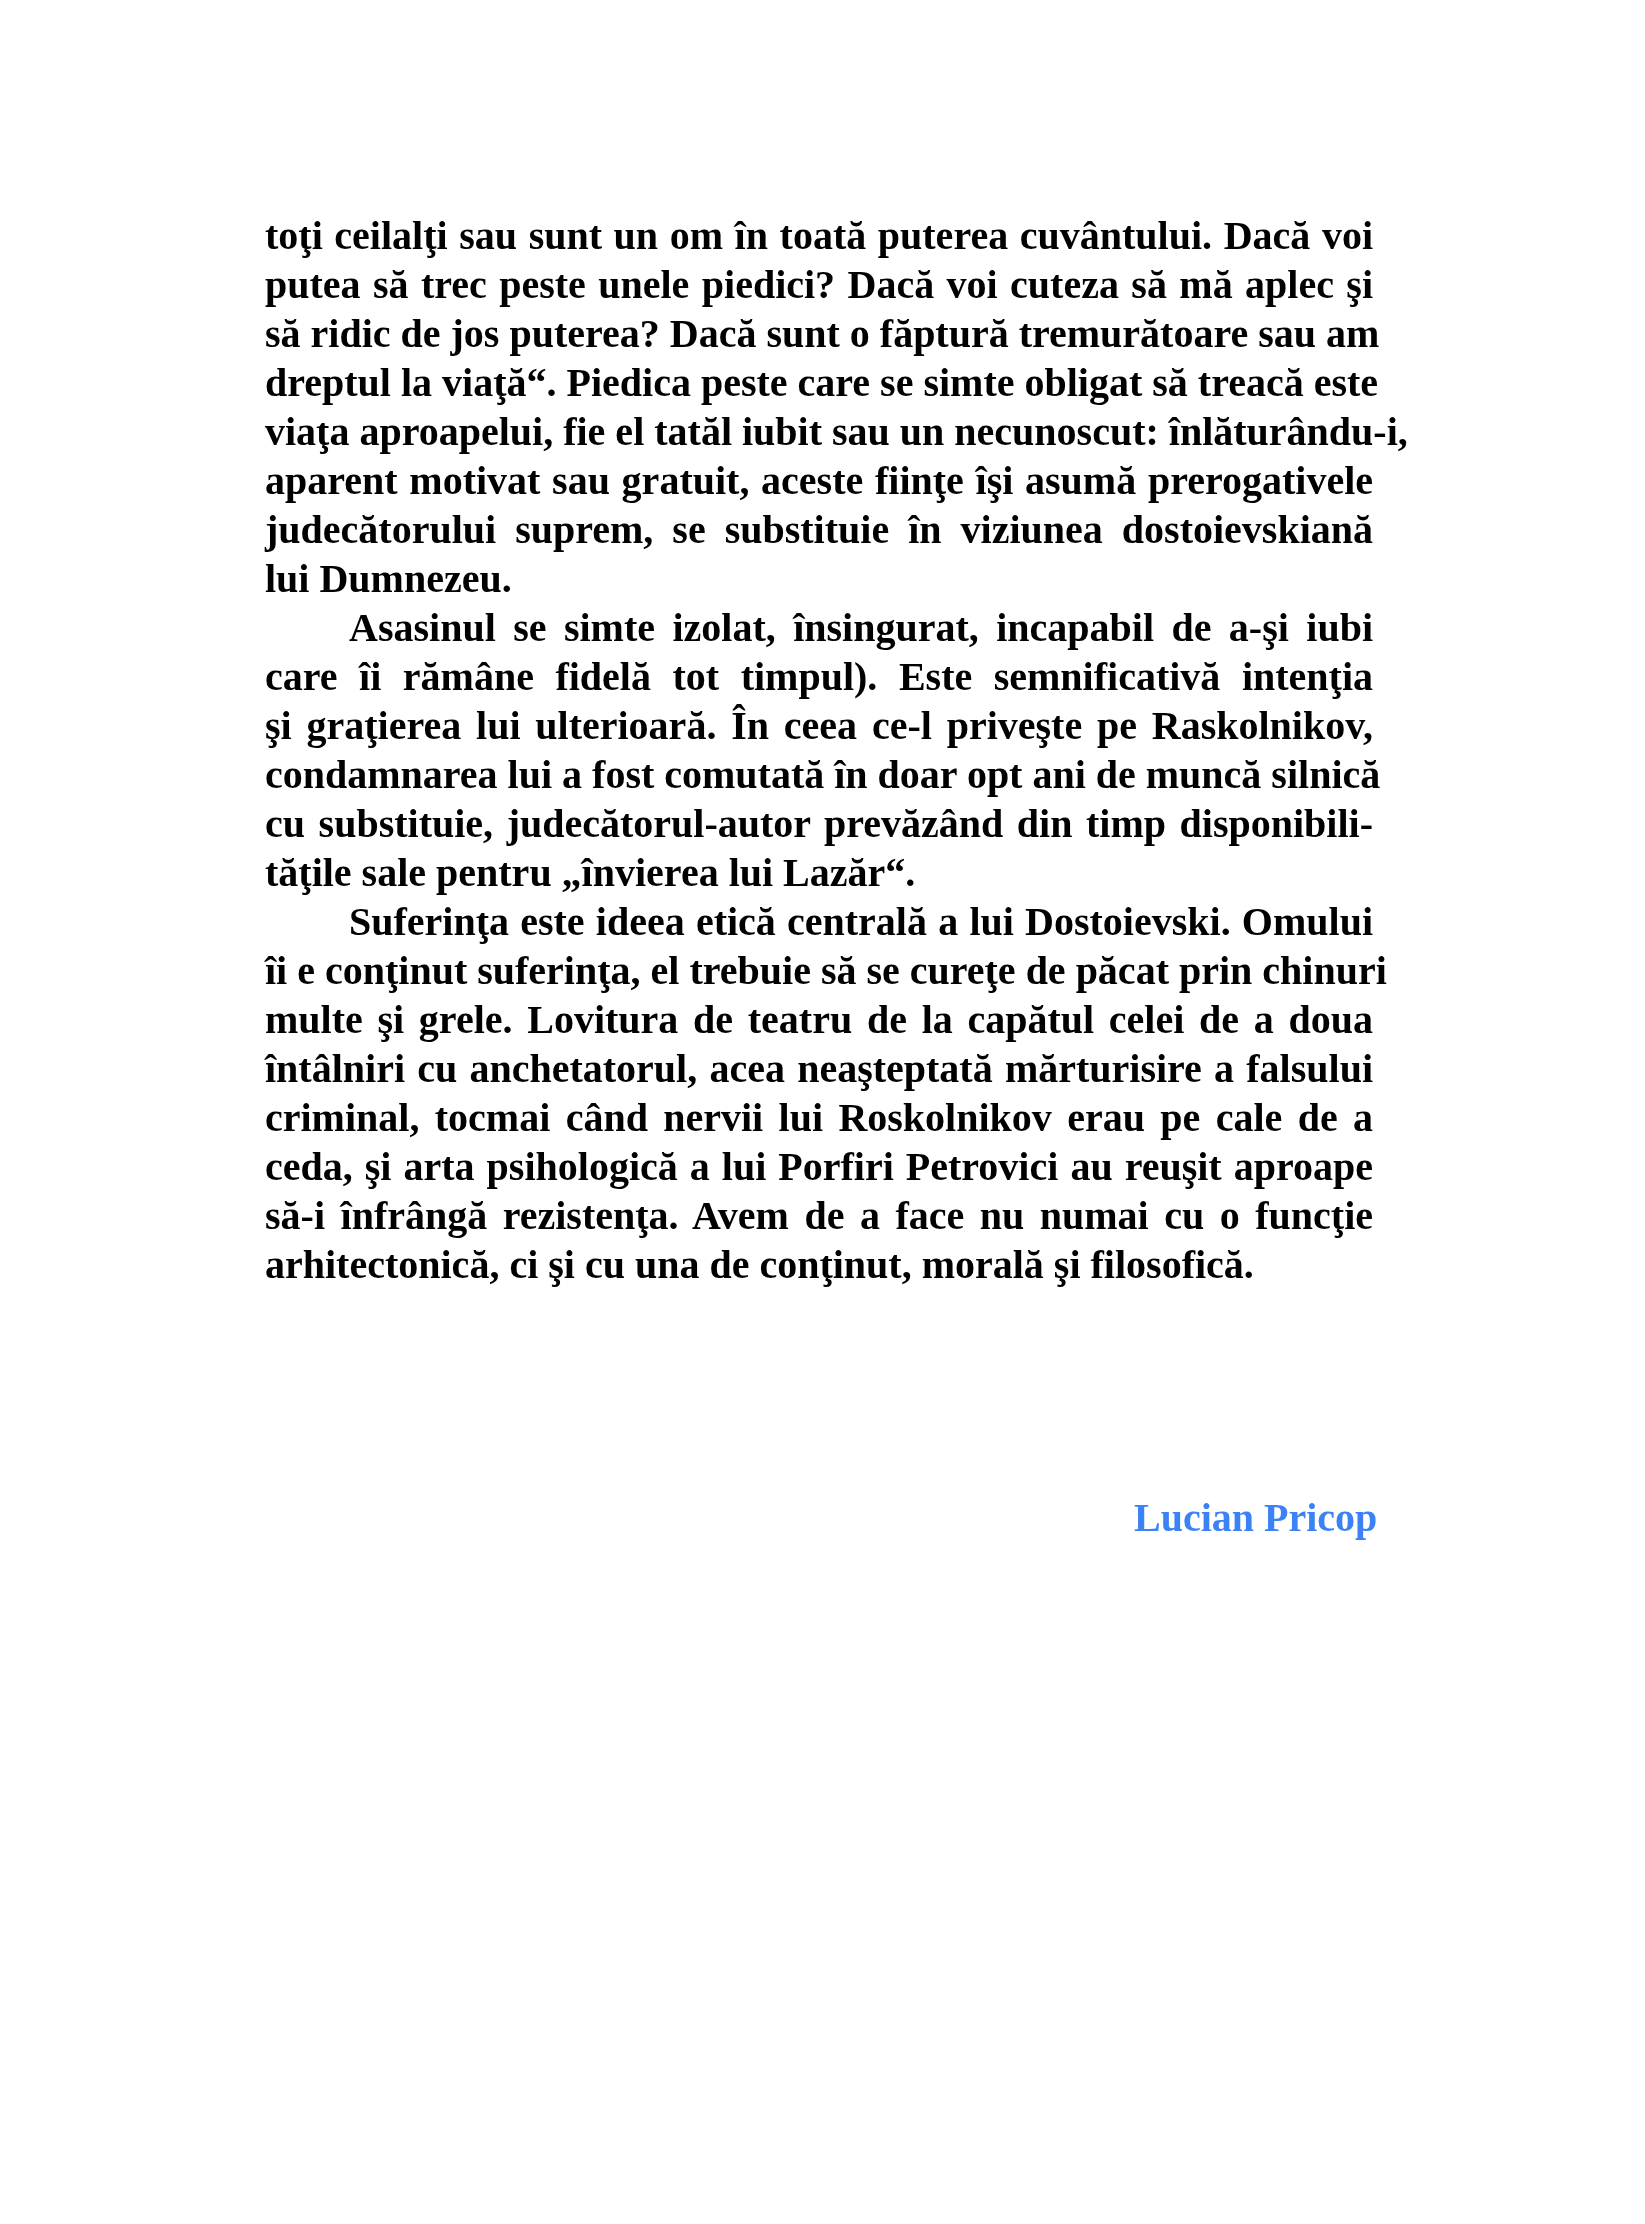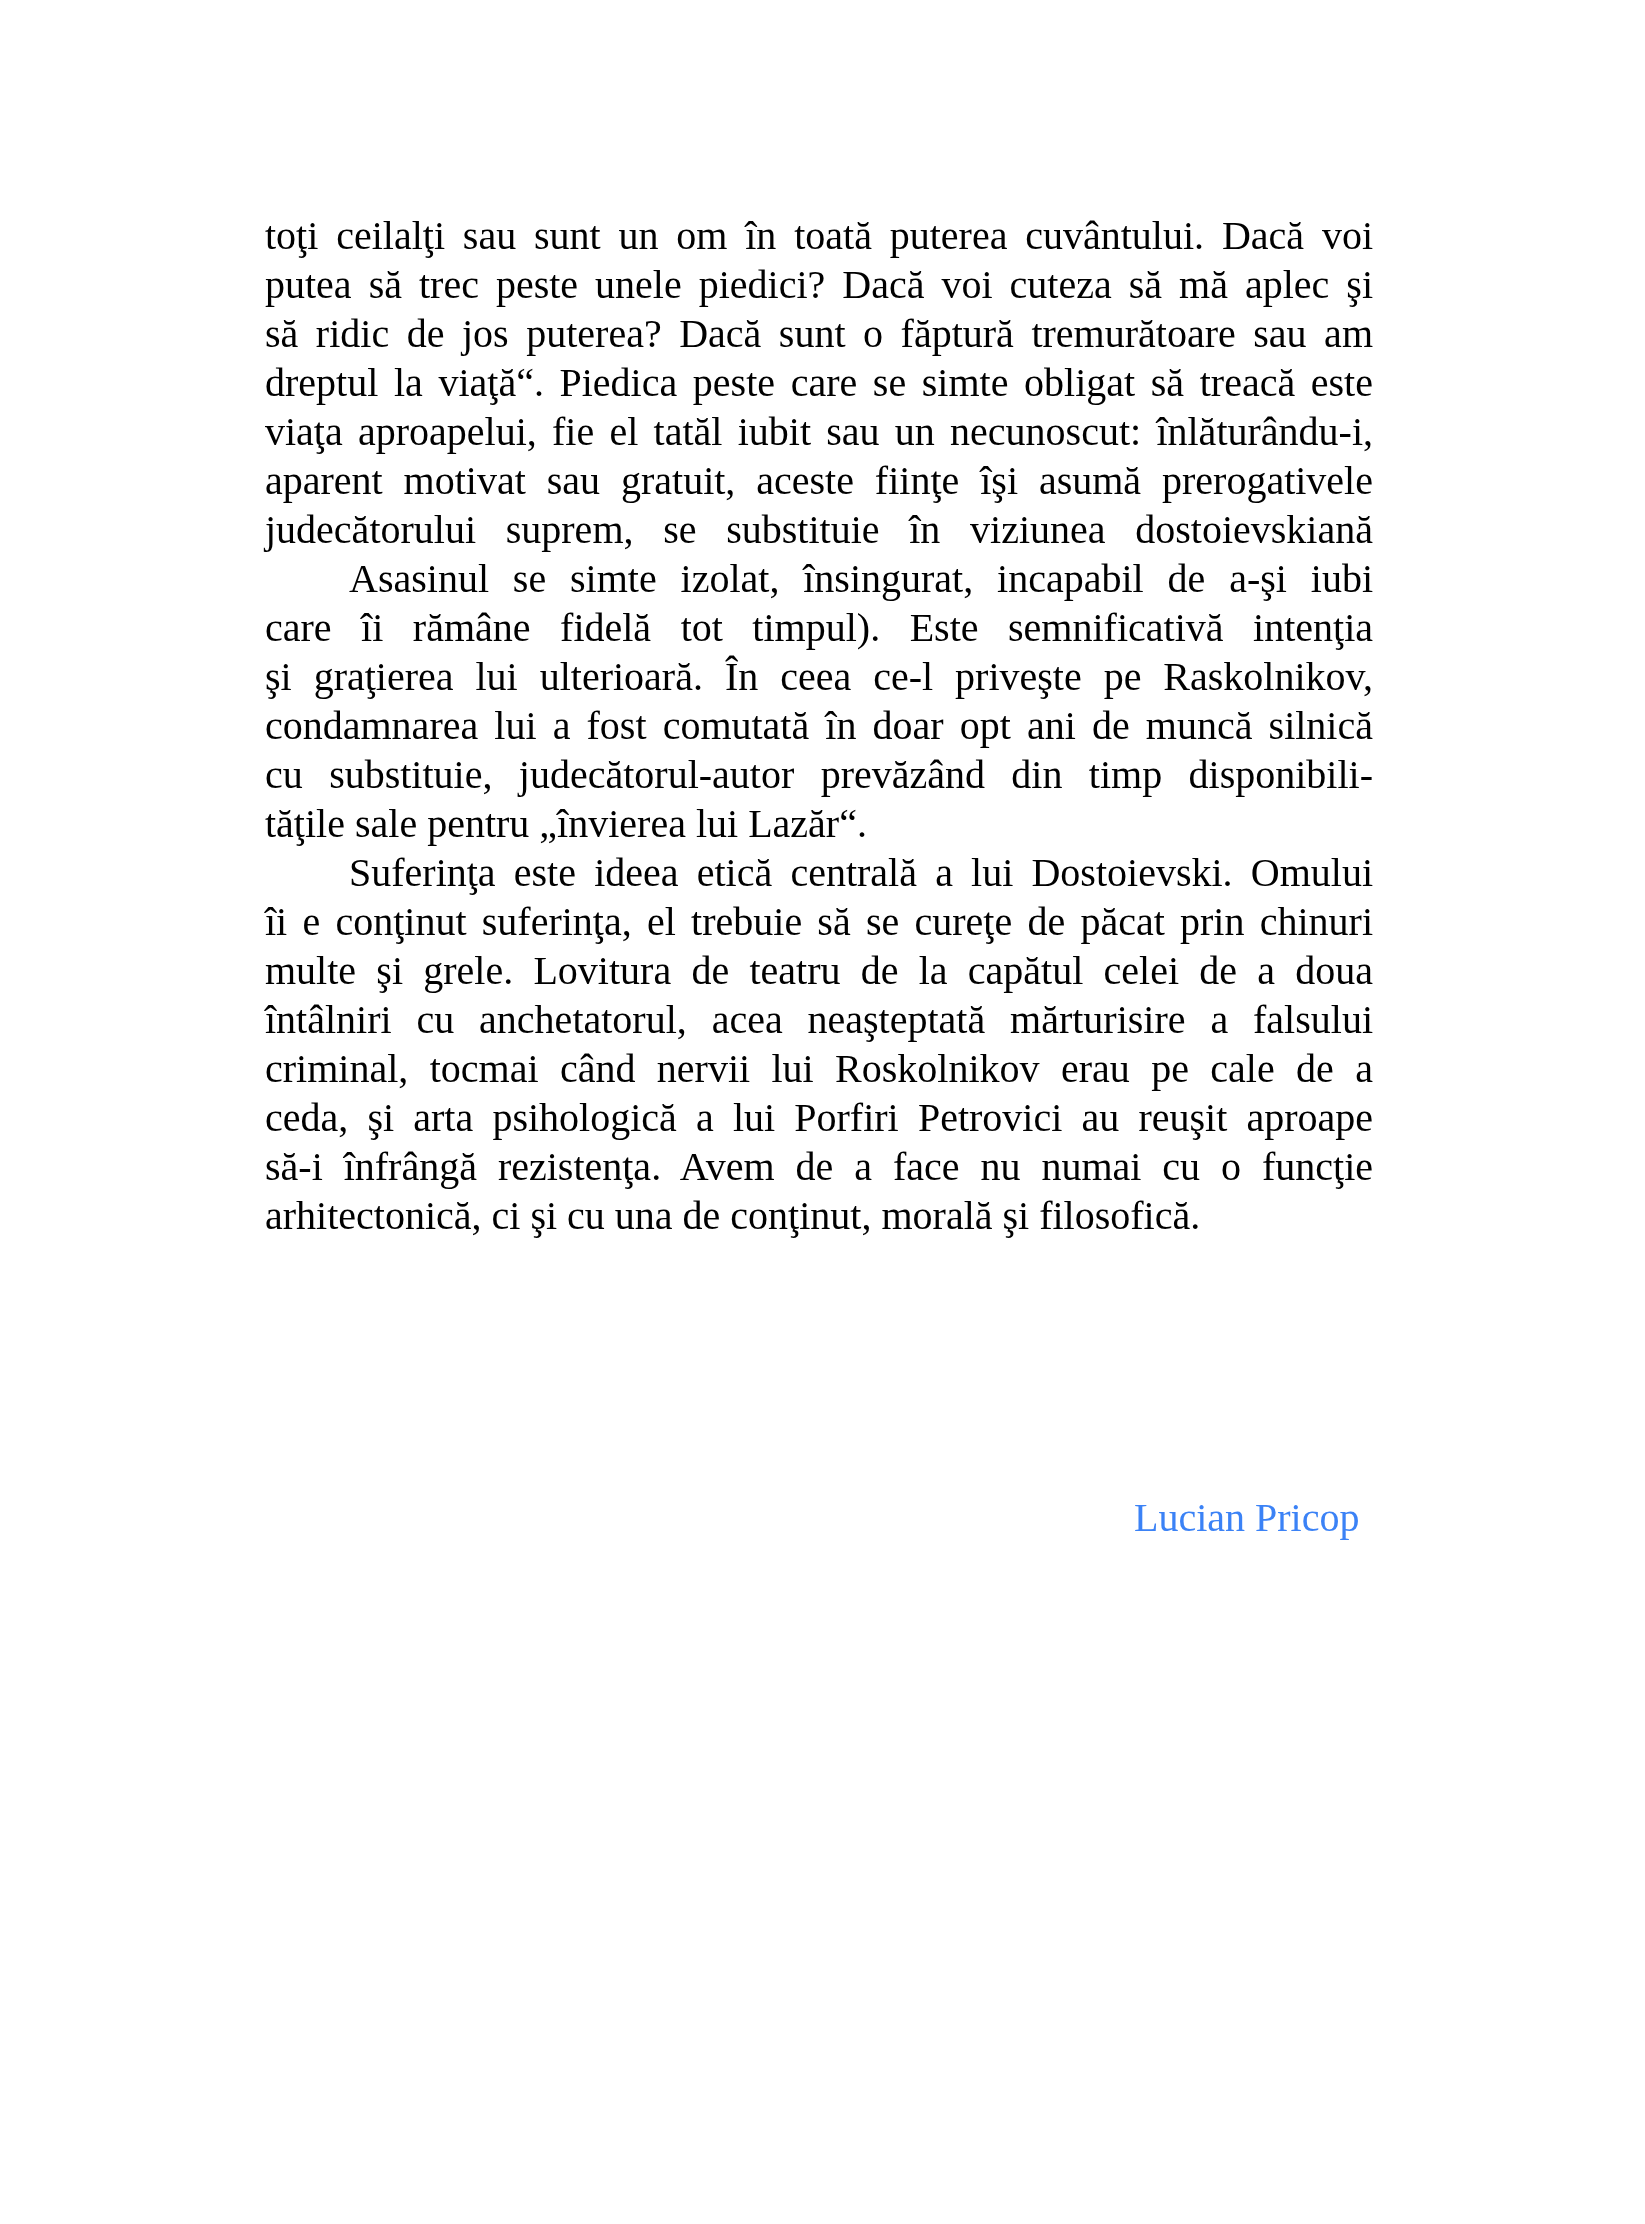--- a/index.html
+++ b/index.html
@@ -12,20 +12,21 @@
       height: 2224px;
       position: relative;
       overflow: hidden;
     }
     .page {
       position: absolute;
       left: 0; top: 0;
       width: 1546px;
       height: 2224px;
       background: #ffffff;
+      font-weight: bold;
     }
     .text-block {
       position: absolute;
       left: 265px;
       top: 211px;
       width: 1108px;
       font-family: "Liberation Serif", serif;
       font-size: 40px;
       line-height: 49px;
       color: #000000;
@@ -68,20 +69,21 @@
   <div class="text-block">
 
     <div class="para">
       <span class="line">toţi ceilalţi sau sunt un om în toată puterea cuvântului. Dacă voi</span>
       <span class="line">putea să trec peste unele piedici? Dacă voi cuteza să mă aplec şi</span>
       <span class="line">să ridic de jos puterea? Dacă sunt o făptură tremurătoare sau am</span>
       <span class="line">dreptul la viaţă“. Piedica peste care se simte obligat să treacă este</span>
       <span class="line">viaţa aproapelui, fie el tatăl iubit sau un necunoscut: înlăturându-i,</span>
       <span class="line">aparent motivat sau gratuit, aceste fiinţe îşi asumă prerogativele</span>
       <span class="line">judecătorului suprem, se substituie în viziunea dostoievskiană</span>
+      <span class="line last">lui Dumnezeu.</span>
     </div>
 
     <div class="para">
       <span class="line indent">Asasinul se simte izolat, însingurat, incapabil de a-şi iubi</span>
       <span class="line">care îi rămâne fidelă tot timpul). Este semnificativă intenţia</span>
       <span class="line">şi graţierea lui ulterioară. În ceea ce-l priveşte pe Raskolnikov,</span>
       <span class="line">condamnarea lui a fost comutată în doar opt ani de muncă silnică</span>
       <span class="line">cu substituie, judecătorul-autor prevăzând din timp disponibili-</span>
       <span class="line last">tăţile sale pentru „învierea lui Lazăr“.</span>
     </div>

